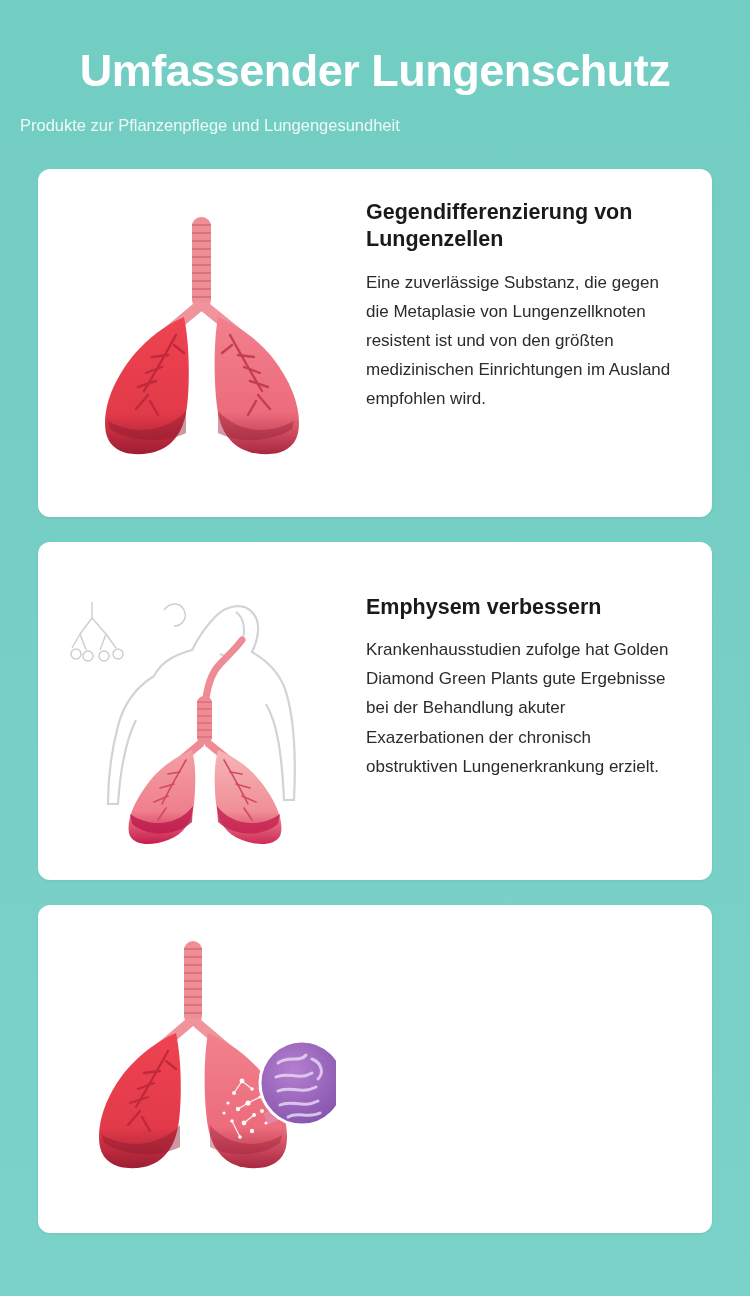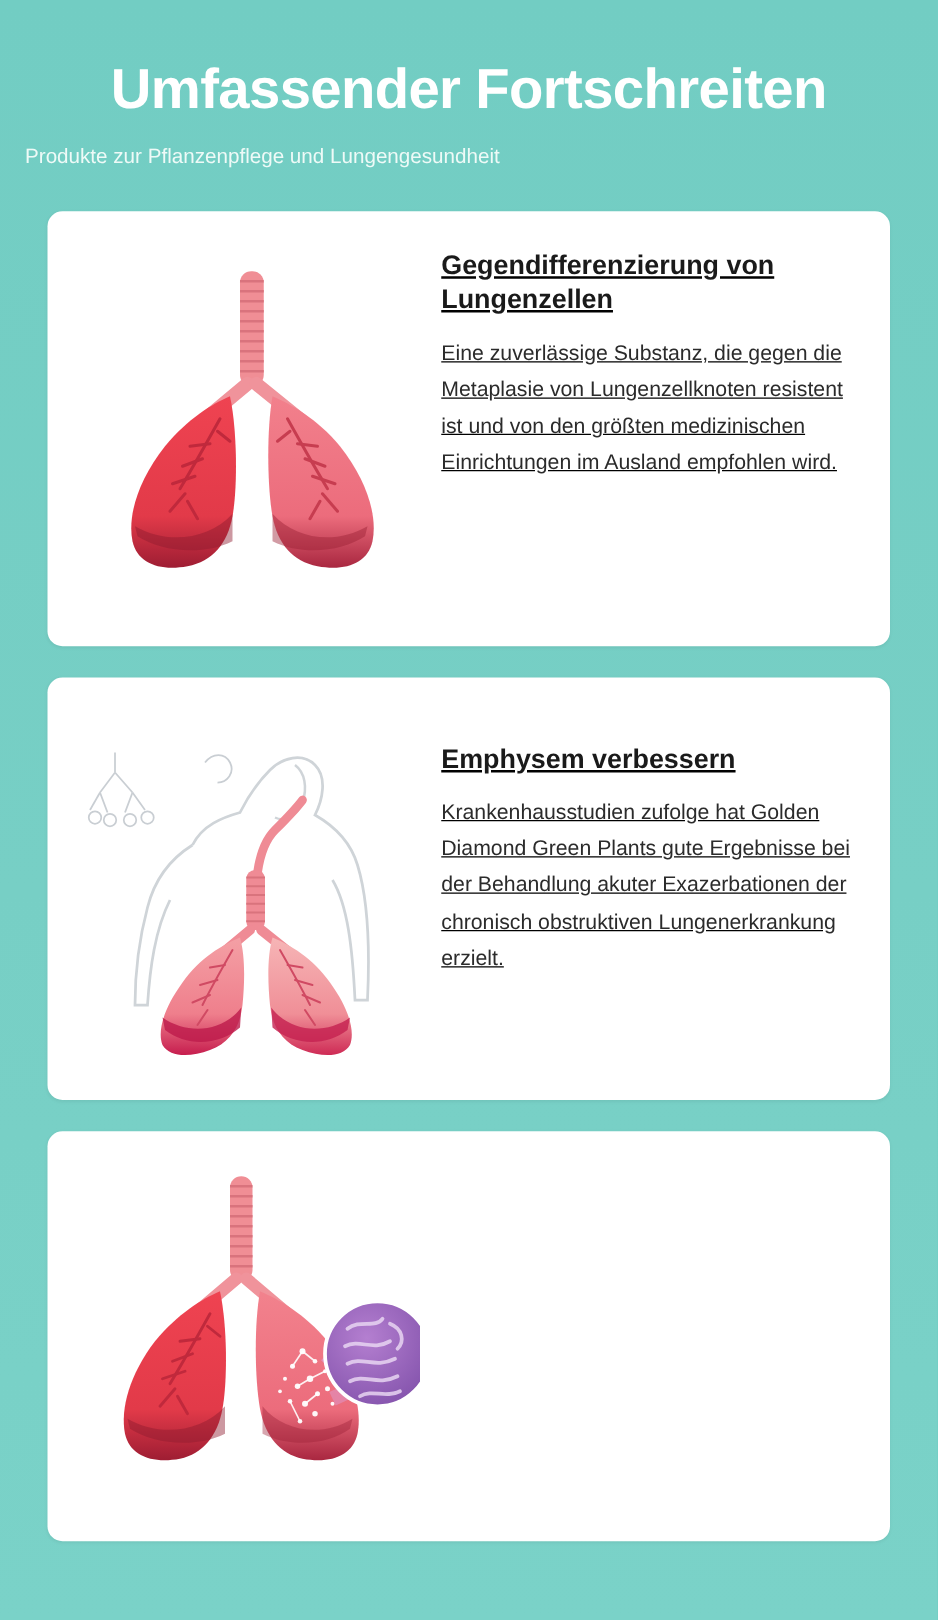--- a/index.html
+++ b/index.html
@@ -44,23 +44,22 @@
     flex-direction: column;
     gap: 25px;
   }
   .card {
     background: #ffffff;
     border-radius: 12px;
     margin: 0 38px;
     padding: 22px 26px 22px 18px;
     display: flex;
     align-items: flex-start;
-    gap: 7px;
+    gap: 20px;
     box-shadow: 0 1px 3px rgba(0,0,0,0.06);
-    text-decoration: underline;
   }
   .card-figure {
     flex: 0 0 290px;
     width: 290px;
     display: flex;
     align-items: center;
     justify-content: center;
     padding-top: 4px;
   }
   .card-body {
@@ -82,21 +81,21 @@
   .card-2 .card-body { padding-top: 30px; }
   .card-3 .card-title { margin-bottom: 10px; }
   svg { display: block; }
 </style>
 </head>
 <body>
 
 <div class="page">
 
   <div class="header">
-    <h1>Umfassender Fortschreiten</h1>
+    <h1>Umfassender Lungenschutz</h1>
     <div class="subtitle">Produkte zur Pflanzenpflege und Lungengesundheit</div>
   </div>
 
   <div class="cards">
 
     <div class="card card-1">
       <div class="card-figure">
         <svg width="270" height="300" viewBox="0 0 270 300" aria-hidden="true">
           <defs>
             <linearGradient id="lungL1" x1="0" y1="0" x2="0" y2="1">

